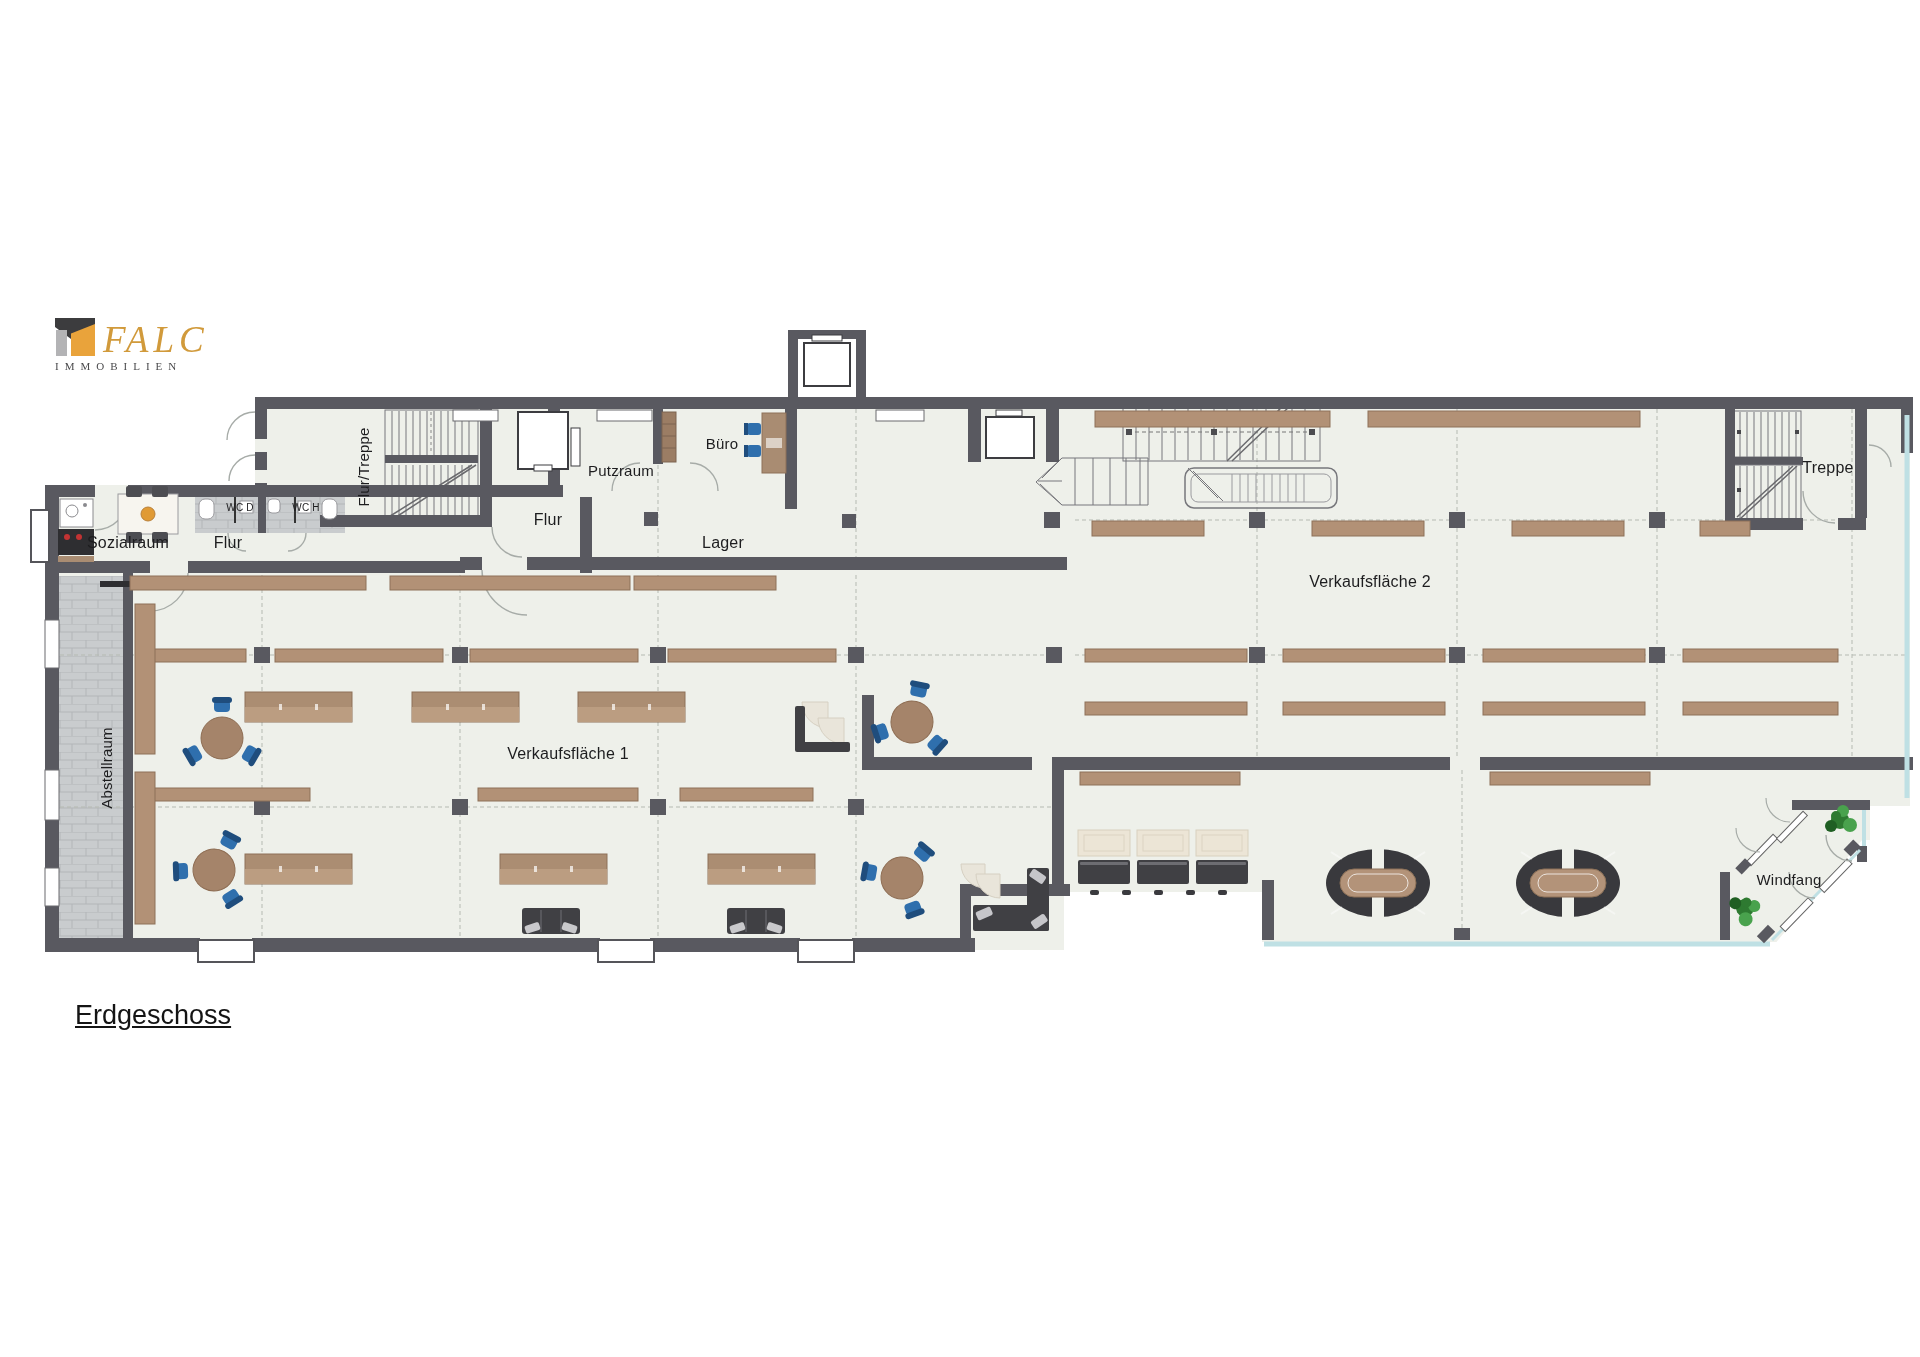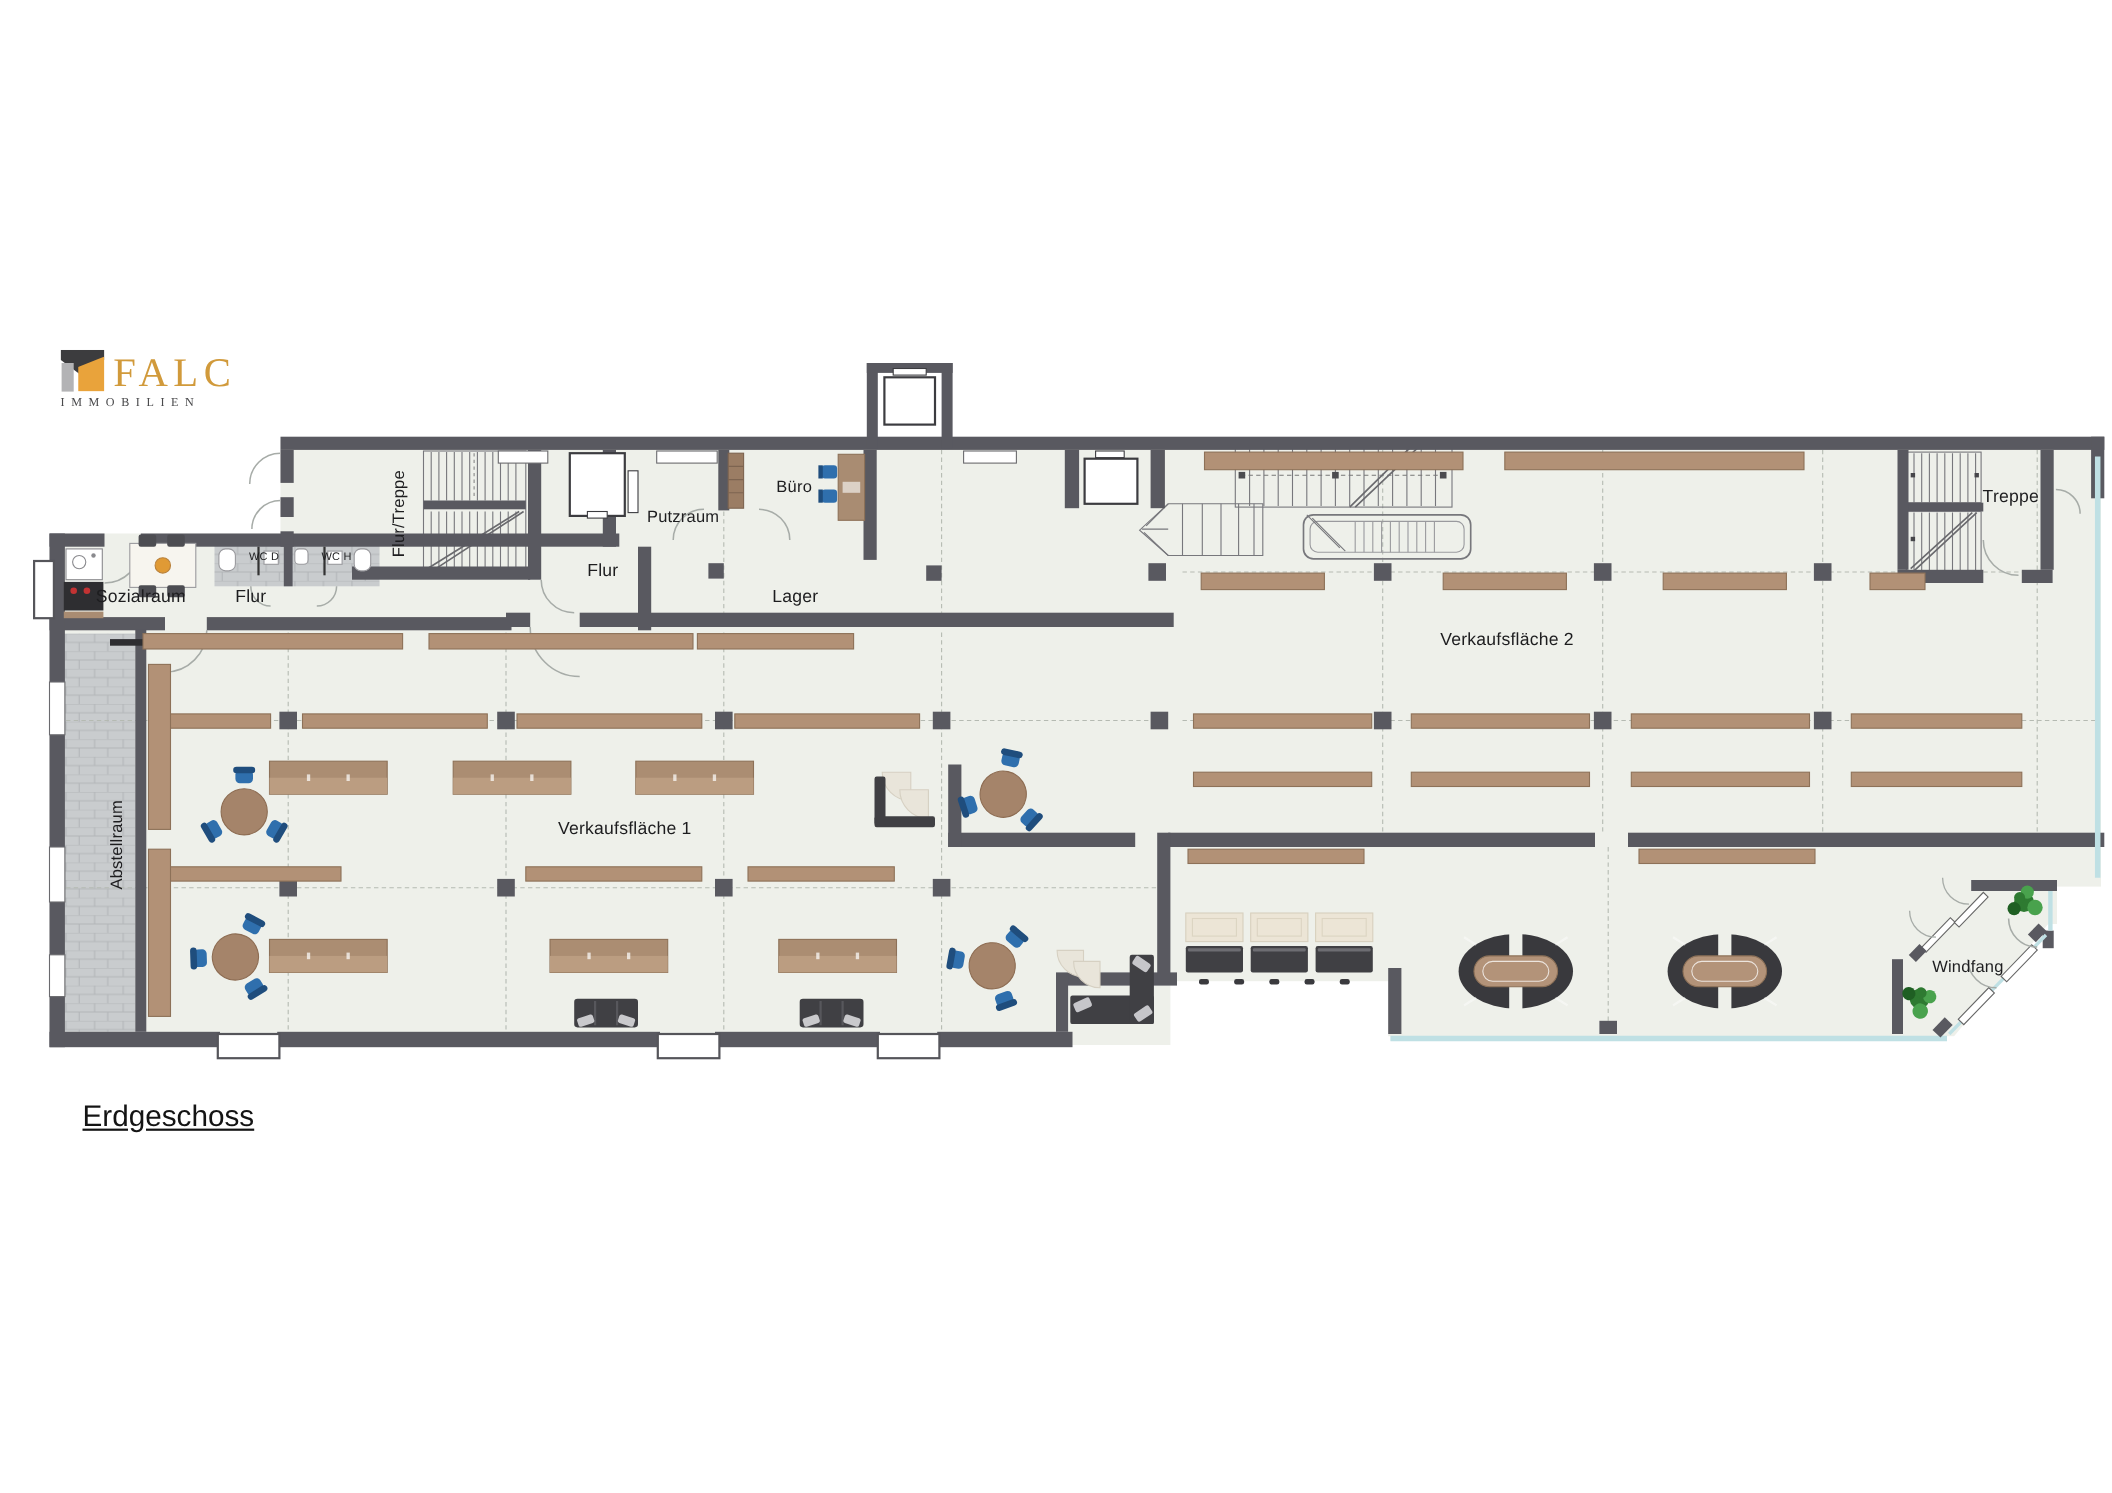--- a/index.html
+++ b/index.html
@@ -7,21 +7,21 @@
           font-family:"Liberation Sans",sans-serif;overflow:hidden;}
   .plan-svg{position:absolute;left:0;top:0;}
   .plan-label{position:absolute;transform:translate(-50%,-50%);color:#1d1d1f;
               font-size:15px;white-space:nowrap;letter-spacing:.2px;}
   .plan-label.big{font-size:16px;}
   .plan-label.small{font-size:10px;}
   .plan-label.vert{transform:translate(-50%,-50%) rotate(-90deg);}
   .floor-title{position:absolute;left:75px;top:1000px;font-size:27px;color:#141414;text-decoration:underline;}
   
   .logo{position:absolute;left:55px;top:318px;width:190px;}
-  .logo-row{display:flex;align-items:flex-end;gap:8px;}
+  .logo-row{display:flex;align-items:flex-end;gap:8px;font-style:italic;}
   .logo-icon{position:relative;width:40px;height:38px;}
   .logo-roof{position:absolute;left:0;top:0;width:40px;height:24px;background:#3c3c3e;
              clip-path:polygon(0 0,100% 0,100% 38%,50% 100%,0 38%);}
   .logo-left{position:absolute;left:1px;top:12px;width:11px;height:26px;background:#b3b3b5;}
   .logo-right{position:absolute;left:16px;top:6px;width:24px;height:32px;background:#e9a33b;
               clip-path:polygon(0 30%,100% 0,100% 100%,0 100%);}
   .logo-word{font-family:"Liberation Serif",serif;font-size:37px;line-height:.9;
              color:#d19a3b;letter-spacing:5px;}
   .logo-sub{margin-top:4px;font-size:11px;color:#4a4a4c;letter-spacing:6px;font-family:Liberation Serif, serif;}
 </style>
@@ -414,21 +414,21 @@
 
   <div class="plan-label vert" style="left:363px;top:467px">Flur/Treppe</div>
   <div class="plan-label" style="left:621px;top:470px">Putzraum</div>
   <div class="plan-label" style="left:722px;top:443px">Büro</div>
   <div class="plan-label big" style="left:548px;top:520px">Flur</div>
   <div class="plan-label big" style="left:723px;top:543px">Lager</div>
   <div class="plan-label big" style="left:128px;top:543px">Sozialraum</div>
   <div class="plan-label big" style="left:228px;top:543px">Flur</div>
   <div class="plan-label small" style="left:240px;top:507px">WC D</div>
   <div class="plan-label small" style="left:306px;top:507px">WC H</div>
-  <div class="plan-label big" style="left:1828px;top:452px">Treppe</div>
+  <div class="plan-label big" style="left:1828px;top:468px">Treppe</div>
   <div class="plan-label big" style="left:1370px;top:582px">Verkaufsfläche 2</div>
   <div class="plan-label big" style="left:568px;top:754px">Verkaufsfläche 1</div>
   <div class="plan-label" style="left:1789px;top:879px">Windfang</div>
   <div class="plan-label vert" style="left:106px;top:768px">Abstellraum</div>
 
   <div class="logo">
     <div class="logo-row">
       <div class="logo-icon">
         <div class="logo-roof"></div>
         <div class="logo-left"></div>

